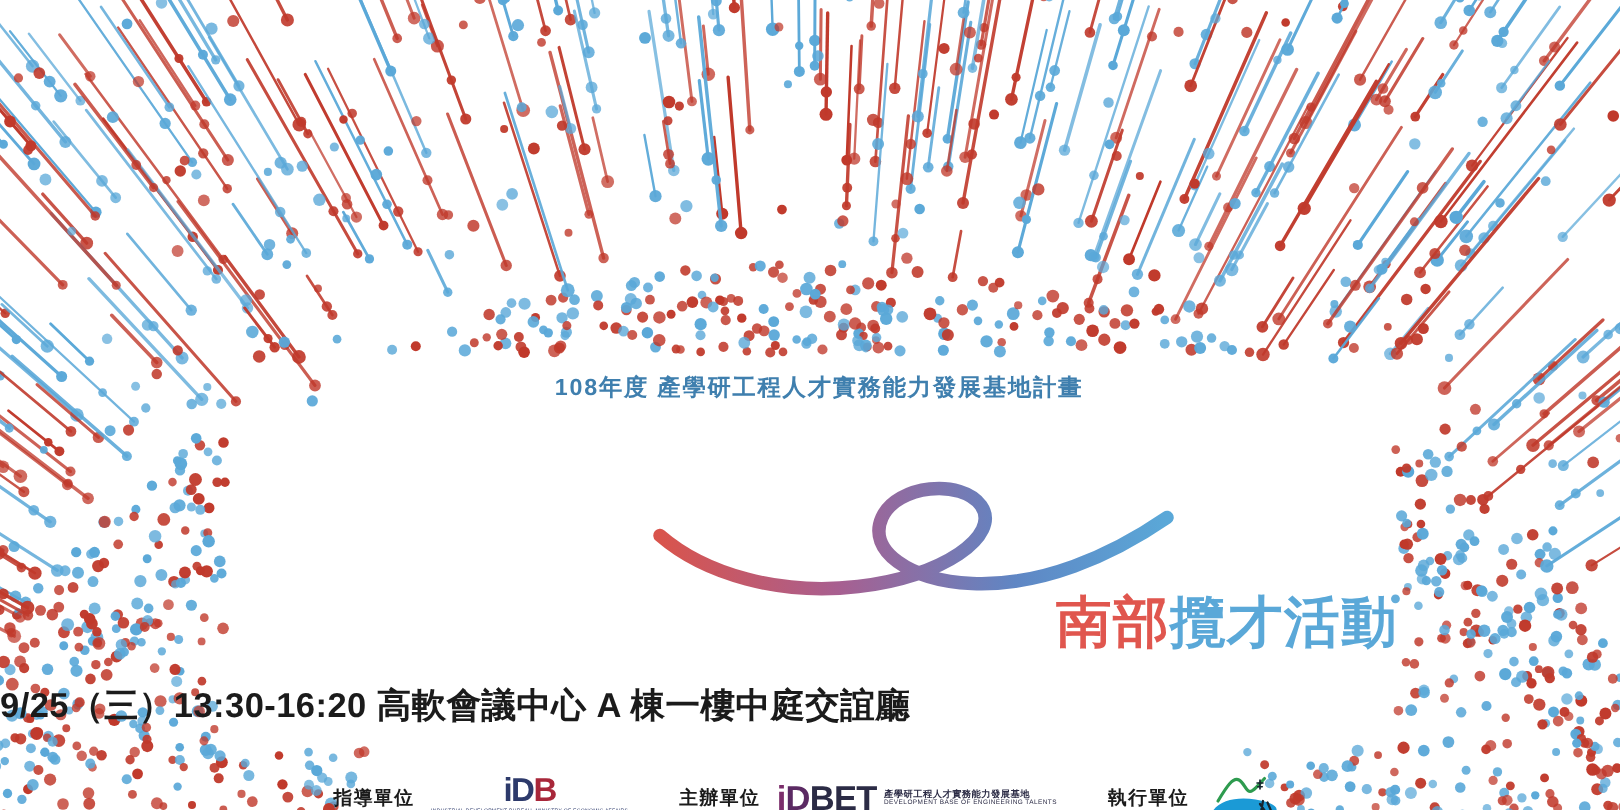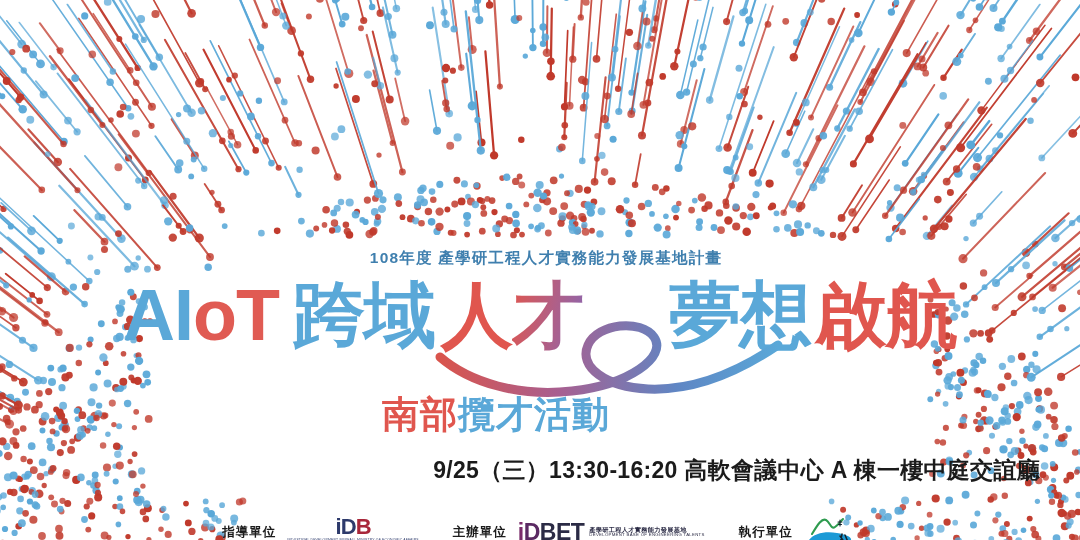--- a/index.html
+++ b/index.html
@@ -49,32 +49,31 @@
     color:transparent; -webkit-text-fill-color:transparent;
   }
   .t-gap   { display:inline-block; width:86px; }
   .t-meng  { color:#5aa8d8; font-weight:normal; letter-spacing:1px; }
   .t-qi    { color:#e0564e; margin-left:4px; }
 
   .swoosh { position:absolute; left:0; top:279px; width:1080px; height:150px; z-index:4; pointer-events:none; }
 
   .sub2 {
     position:absolute; top:396px; left:0; width:932px;
-    text-align:center; white-space:nowrap;
+    text-align:right; white-space:nowrap;
     font-size:37px; font-weight:bold; letter-spacing:1px;
     line-height:1;
     z-index:5;
-    margin-left:30px;
   }
   .s2-red  { color:#e0564e; }
   .s2-blue { color:#5aa8d8; }
 
   .datebar {
     position:absolute; top:455px; left:0; width:1040px;
-    text-align:right; white-space:nowrap;
+    text-align:left; white-space:nowrap;
     font-size:23px; font-weight:bold; color:#1b1b1b;
     letter-spacing:0.3px;
     z-index:5;
   }
 
   .sponsors {
     position:absolute; top:492px; left:0; width:1080px; height:48px;
     display:flex; align-items:center; justify-content:center;
     gap:34px;
     z-index:5;
@@ -1807,23 +1806,20 @@
       <circle cx="943.2" cy="95.9" r="3.81" fill="#5aa8d8" opacity="0.75"></circle>
       <circle cx="308.9" cy="16.6" r="2.98" fill="#c0392b" opacity="0.80"></circle>
       <circle cx="1075.5" cy="77.3" r="3.88" fill="#c0392b" opacity="1.00"></circle>
       <circle cx="983.6" cy="272.9" r="3.66" fill="#c0392b" opacity="0.78"></circle>
     </svg>
 
   <div class="content">
 
     <div class="subtitle">108年度 產學研工程人才實務能力發展基地計畫</div>
 
-    <div class="title-row">
-      <span class="tpiece t-ai">AI</span><span class="tpiece t-ot">oT</span><span class="tpiece t-kuayu">跨域</span><span class="tpiece t-ren">人</span><span class="tpiece t-cai">才</span><span class="t-gap"></span><span class="tpiece t-meng">夢想</span><span class="tpiece t-qi">啟航</span>
-    </div>
 
     <svg class="swoosh" viewBox="0 0 1080 150" aria-hidden="true">
       <defs>
         <linearGradient id="gsw" x1="0" y1="0" x2="1" y2="0">
           <stop offset="0%" stop-color="#d9544c"></stop>
           <stop offset="35%" stop-color="#a85f90"></stop>
           <stop offset="70%" stop-color="#5f86c4"></stop>
           <stop offset="100%" stop-color="#5aa8d8"></stop>
         </linearGradient>
       </defs>

